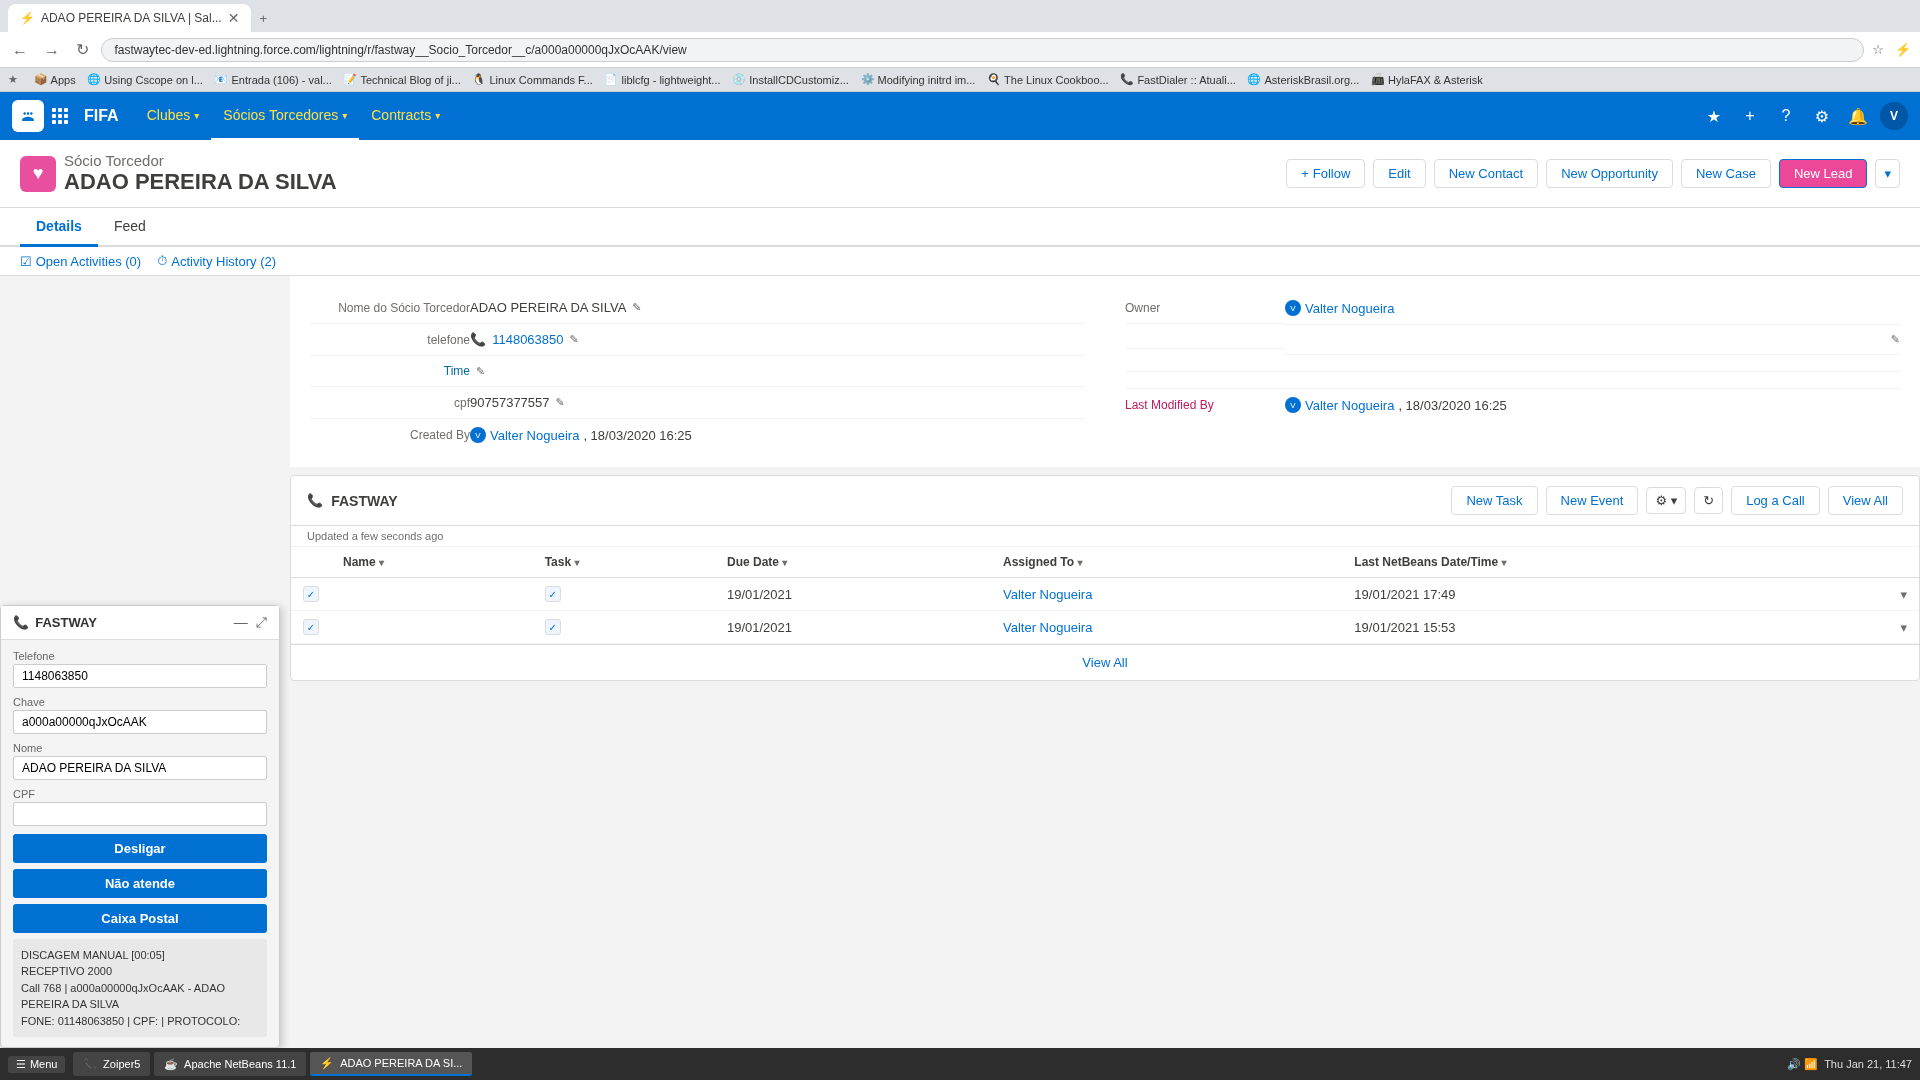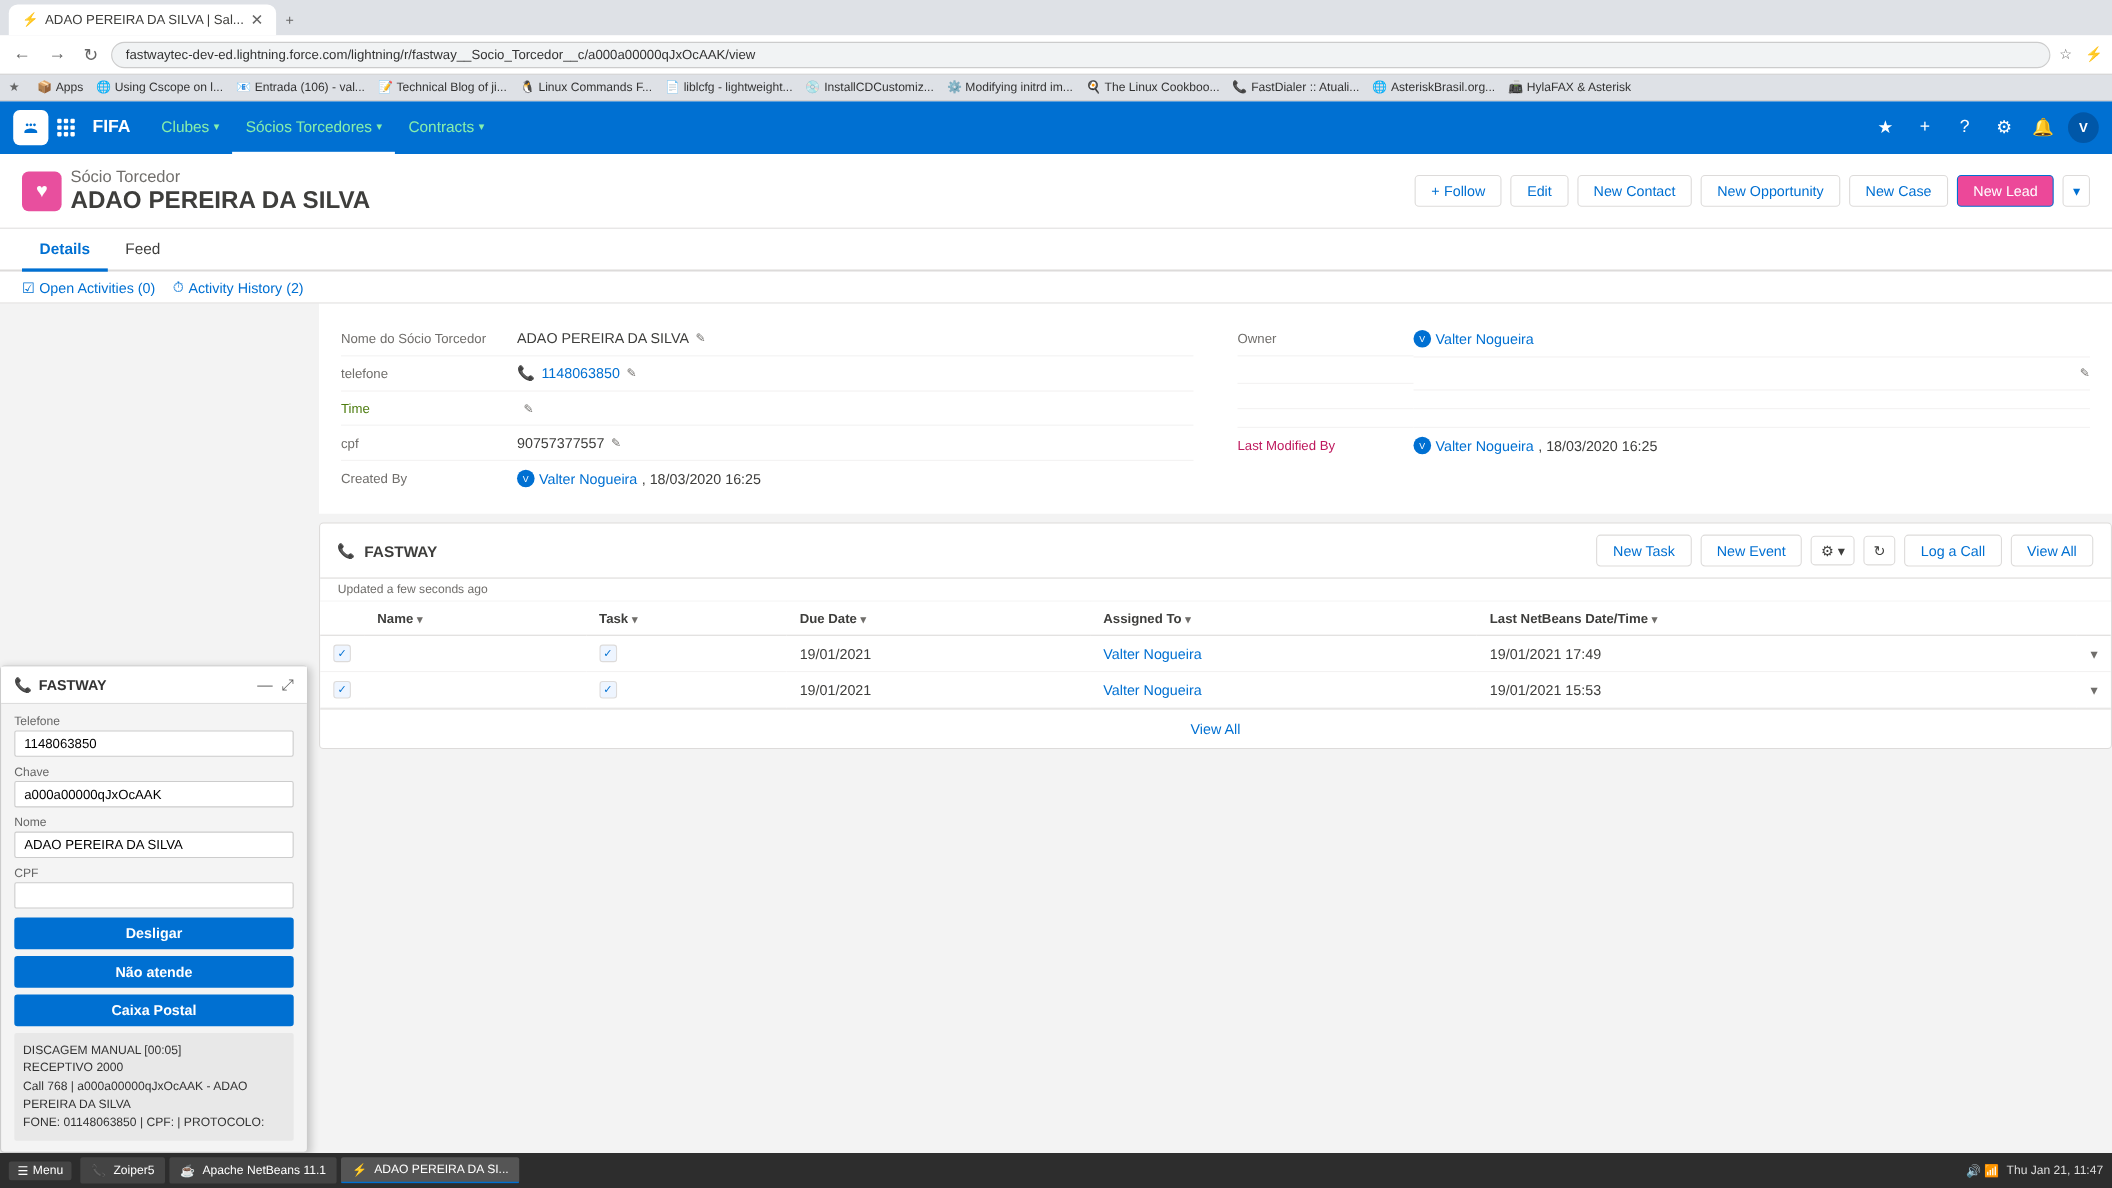--- a/index.html
+++ b/index.html
@@ -22,21 +22,21 @@
 
     
     .sf-topnav { background: #0070d2; display: flex; align-items: center; padding: 0 12px; height: 48px; gap: 8px; }
     .sf-logo { background: white; border-radius: 6px; width: 32px; height: 32px; display: flex; align-items: center; justify-content: center; cursor: pointer; }
     .sf-logo svg { width: 20px; height: 20px; }
     .sf-apps-btn { color: white; font-size: 11px; display: flex; flex-direction: column; align-items: center; cursor: pointer; gap: 2px; }
     .sf-apps-icon { display: grid; grid-template-columns: 1fr 1fr 1fr; gap: 2px; width: 16px; height: 16px; }
     .sf-apps-dot { background: white; width: 4px; height: 4px; border-radius: 1px; }
     .sf-app-name { color: white; font-size: 16px; font-weight: bold; margin: 0 8px; cursor: pointer; }
     .sf-main-nav { display: flex; align-items: center; gap: 0; flex: 1; }
-    .sf-nav-item { color: #86efac; padding: 0 12px; height: 48px; display: flex; align-items: center; cursor: pointer; font-size: 14px; border-bottom: 2px solid transparent; }
+    .sf-nav-item { color: #fde047; padding: 0 12px; height: 48px; display: flex; align-items: center; cursor: pointer; font-size: 14px; border-bottom: 2px solid transparent; }
     .sf-nav-item.active { border-bottom-color: white; }
     .sf-nav-item .chevron { font-size: 10px; margin-left: 4px; }
     .sf-search-container { display: flex; align-items: center; margin: 0 auto; }
     .sf-search-select { background: rgba(255,255,255,0.2); color: white; border: none; border-radius: 4px 0 0 4px; padding: 6px 8px; font-size: 13px; cursor: pointer; height: 32px; }
     .sf-search-input { background: white; border: none; padding: 6px 12px; width: 300px; font-size: 13px; height: 32px; border-radius: 0 4px 4px 0; }
     .sf-topnav-actions { display: flex; align-items: center; gap: 8px; margin-left: auto; }
     .sf-topnav-icon { color: white; cursor: pointer; font-size: 16px; width: 28px; height: 28px; display: flex; align-items: center; justify-content: center; border-radius: 4px; }
     .sf-avatar { background: #0057a8; border-radius: 50%; width: 28px; height: 28px; display: flex; align-items: center; justify-content: center; color: white; font-size: 12px; font-weight: bold; cursor: pointer; }
 
     
@@ -286,35 +286,35 @@
 FONE: 01148063850 | CPF: | PROTOCOLO:</div>
       </div>
     </div>
 
     <div style="flex:1; overflow-y:auto; padding-left:290px;">
 
       <div style="background:white; margin-bottom:8px; padding:16px 20px;">
         <div style="display:grid; grid-template-columns:1fr 1fr; gap:0 40px;">
 
           <div>
-            <div style="display:grid; grid-template-columns:160px 1fr; align-items:center;">
+            <div style="display:grid; grid-template-columns:160px 1fr; align-items:center;text-align:right;">
               <div style="font-size:12px; color:#706e6b; padding:8px 0; border-bottom:1px solid #f3f2f2;">Nome do Sócio Torcedor</div>
               <div style="font-size:13px; padding:8px 0; border-bottom:1px solid #f3f2f2; display:flex; align-items:center; gap:6px;">
                 <span>ADAO PEREIRA DA SILVA</span>
                 <span style="color:#706e6b; cursor:pointer; font-size:11px;">✎</span>
               </div>
 
               <div style="font-size:12px; color:#706e6b; padding:8px 0; border-bottom:1px solid #f3f2f2;">telefone</div>
               <div style="font-size:13px; padding:8px 0; border-bottom:1px solid #f3f2f2; display:flex; align-items:center; gap:6px;">
                 <span style="color:#0070d2;">📞</span>
                 <a style="color:#0070d2; text-decoration:none; cursor:pointer;">1148063850</a>
                 <span style="color:#706e6b; cursor:pointer; font-size:11px;">✎</span>
               </div>
 
-              <div style="font-size:12px; color:#4d7c0f; padding:8px 0; border-bottom:1px solid #f3f2f2;">Time</div>
+              <div style="font-size:12px; color:#0369a1; padding:8px 0; border-bottom:1px solid #f3f2f2;">Time</div>
               <div style="font-size:13px; padding:8px 0; border-bottom:1px solid #f3f2f2; display:flex; align-items:center; gap:6px;">
                 <span></span>
                 <span style="color:#706e6b; cursor:pointer; font-size:11px;">✎</span>
               </div>
 
               <div style="font-size:12px; color:#706e6b; padding:8px 0; border-bottom:1px solid #f3f2f2;">cpf</div>
               <div style="font-size:13px; padding:8px 0; border-bottom:1px solid #f3f2f2; display:flex; align-items:center; gap:6px;">
                 <span>90757377557</span>
                 <span style="color:#706e6b; cursor:pointer; font-size:11px;">✎</span>
               </div>

